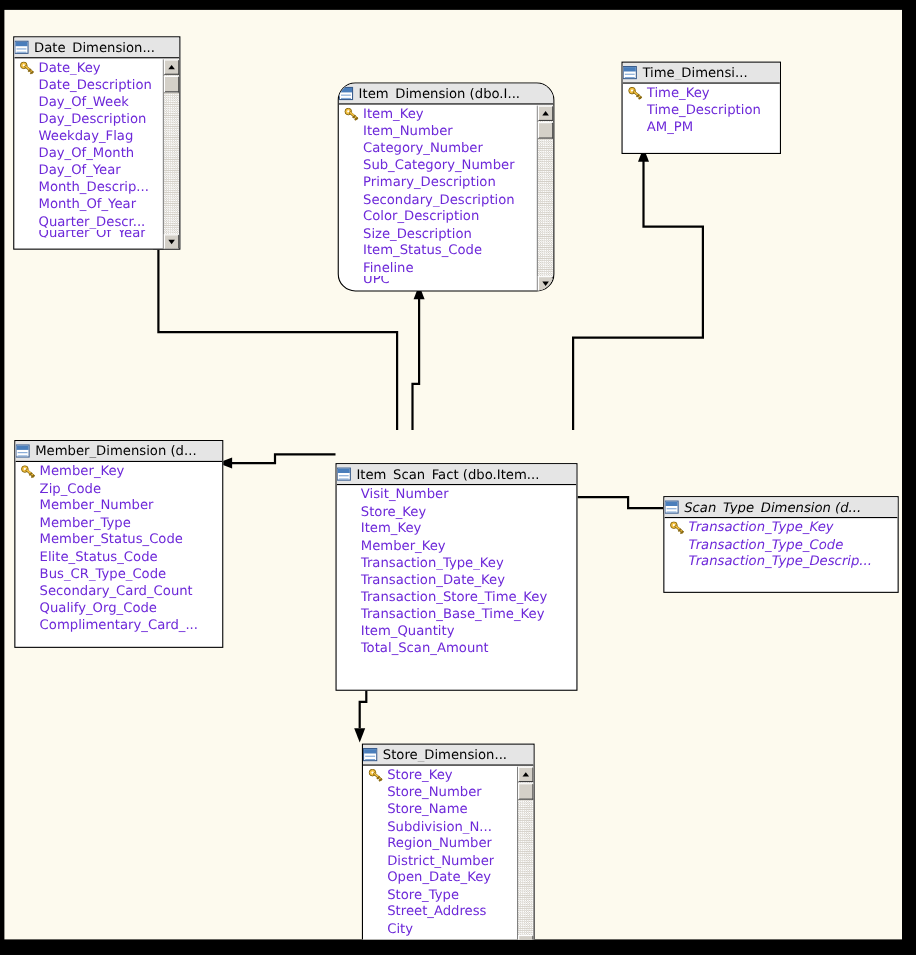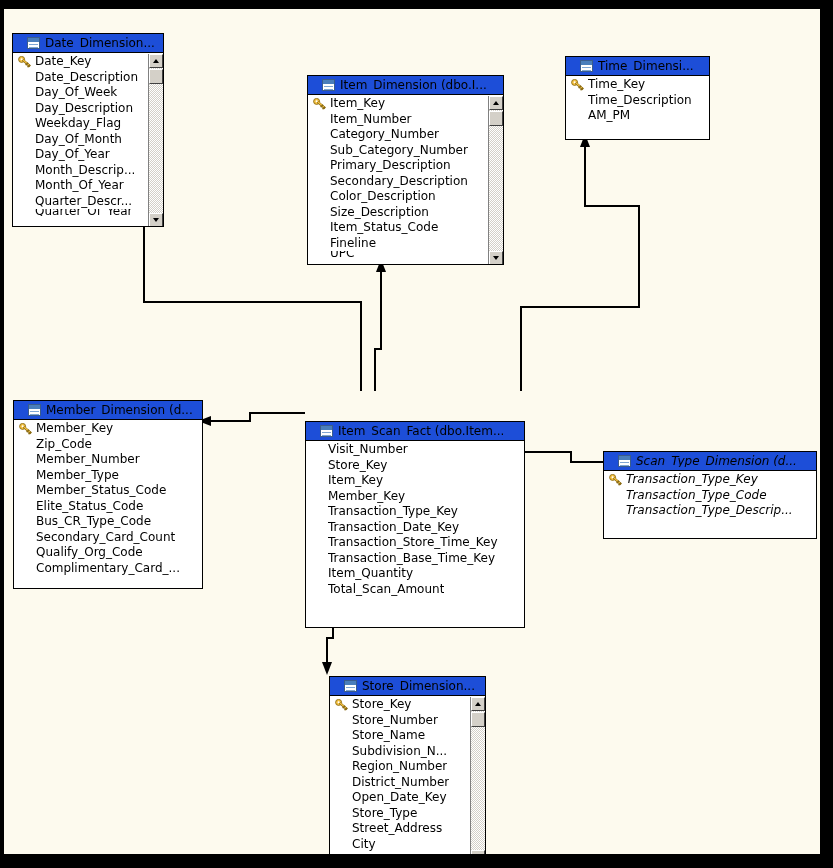--- a/index.html
+++ b/index.html
@@ -41,25 +41,25 @@
   
   .tbl {
     position: absolute;
     background: #FFFFFF;
     border: 1px solid #000000;
     box-sizing: border-box;
     overflow: hidden;
   }
   .tbl-hd {
     height: 19px;
-    background: #1d4ed8;
+    background: #e5e5e5;
     border-bottom: 1px solid #000000;
     display: flex;
     align-items: center;
-    padding-left: 14px;
+    padding-left: 0;
     box-sizing: border-box;
     overflow: hidden;
     white-space: nowrap;
   }
   .tbl-title {
     font-size: 12px;
     color: #000000;
     margin-left: 5px;
     line-height: 12px;
     white-space: nowrap;
@@ -68,21 +68,21 @@
   .tbl-body {
     position: relative;
     padding-top: 1px;
     box-sizing: border-box;
   }
   .fld {
     height: 15.5px;
     display: flex;
     align-items: center;
     font-size: 12px;
-    color: #000000;
+    color: #6d28d9;
     white-space: nowrap;
     overflow: hidden;
     line-height: 13px;
   }
   .fld-gut {
     width: 22px;
     min-width: 22px;
     display: flex;
     align-items: center;
     justify-content: center;
@@ -287,21 +287,21 @@
         <div class="sbar" style="top: 20px; height: 173px;">
           <div class="sb-btn sb-up">
             <span class="tri tri-up"></span>
           </div>
           <div class="sb-thumb" style="top: 15px; height: 15px;"></div>
           <div class="sb-btn sb-dn">
             <span class="tri tri-dn"></span>
           </div>
         </div>
       </div>
-      <div class="tbl" style="left: 303px; top: 66px; width: 197px; height: 190px;">
+      <div class="tbl" style="left: 303px; top: 66px; width: 197px; height: 190px; border-radius: 16px;">
         <div class="tbl-hd">
           <span class="win-ico"></span>
           <span class="tbl-title">Item_Dimension (dbo.I...</span>
         </div>
         <div class="tbl-body" style="height: 169px;">
           <div class="fld">
             <span class="fld-gut">
               <svg class="key-ico" viewBox="0 0 13 12" xmlns="http://www.w3.org/2000/svg">
                 <circle cx="3.6" cy="3.4" r="3.0" fill="#F5C243" stroke="#8A6A12" stroke-width="0.9"></circle>
                 <circle cx="3.6" cy="3.3" r="1.0" fill="#FFFFFF"></circle>

